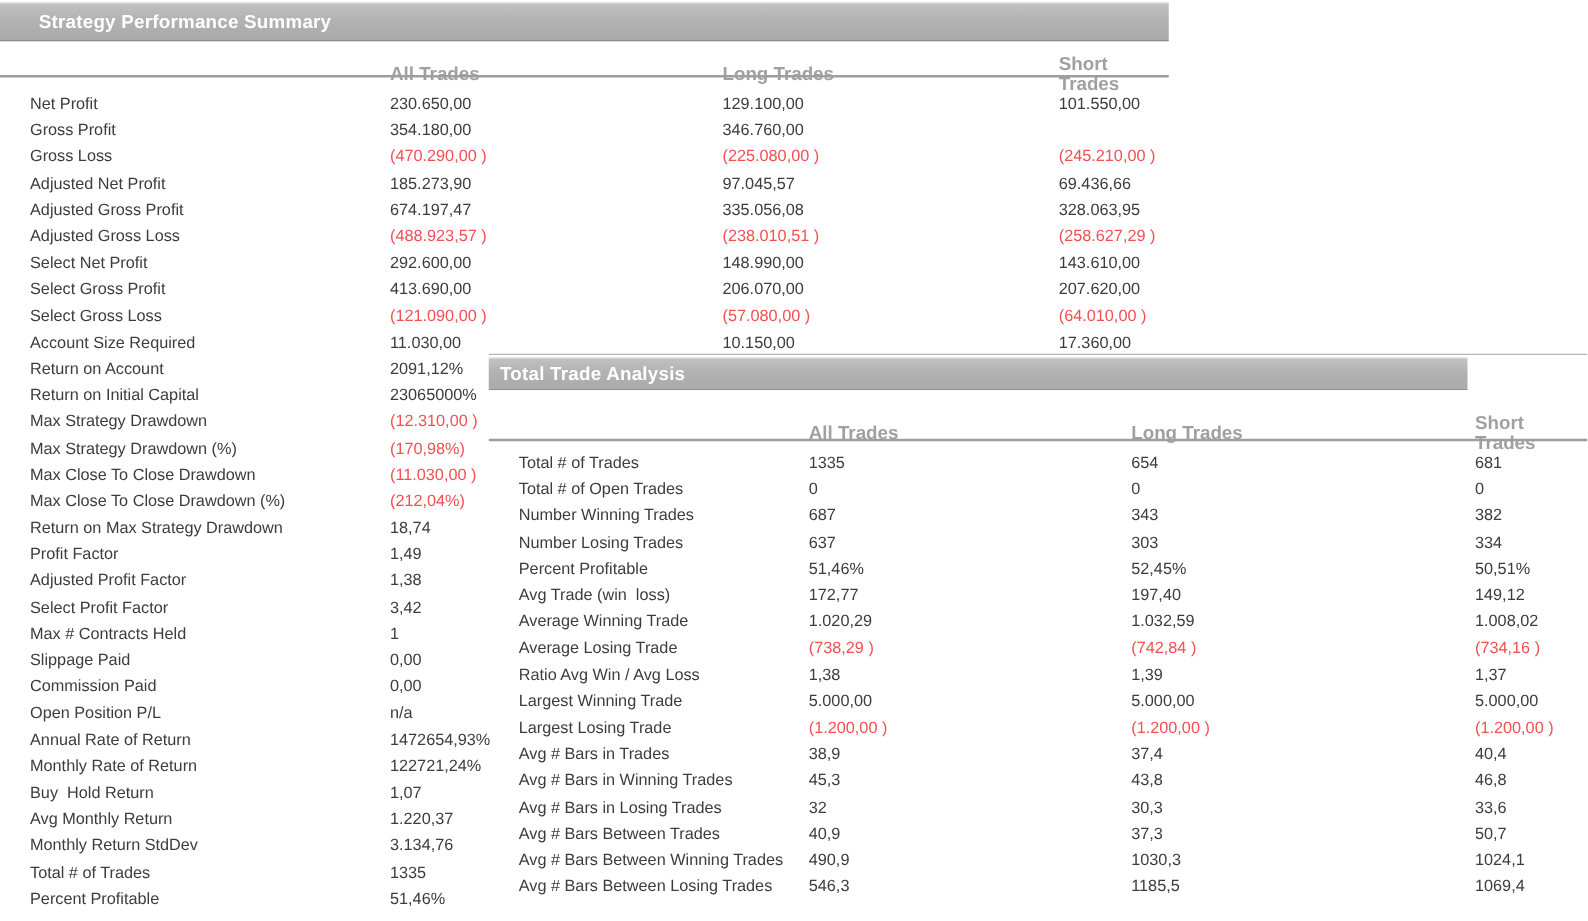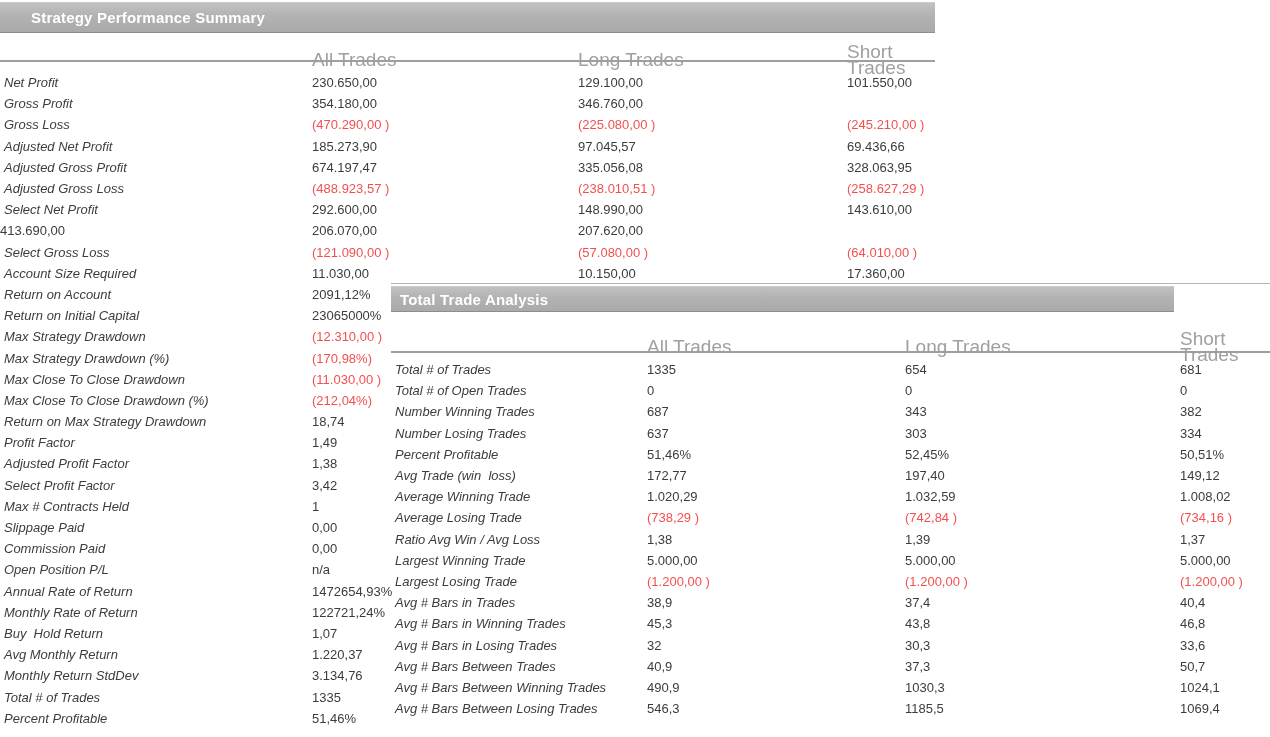--- a/index.html
+++ b/index.html
@@ -14,22 +14,22 @@
     color:#ffffff;font-weight:bold;font-size:15px;
     display:flex;align-items:center;padding-left:9px;
     letter-spacing:0.2px;
   }
   .topline{position:absolute;height:0;border-top:1px solid #b5b5b5;}
   .rule{position:absolute;height:0;border-top:2px solid #9e9e9e;}
   .grid-s1{display:grid;grid-template-columns:312px 266px 269px auto;width:935px;}
   .grid-s2{display:grid;grid-template-columns:256px 258px 275px auto;width:879px;}
   .row{height:21.2px;align-items:center;font-size:13px;}
   .row > div{white-space:pre;overflow:visible;}
-  .head{color:#a0a0a0;font-weight:normal;font-size:19px;}
-  .cell-label{padding-left:4px;font-style:italic;}
+  .head{color:#a0a0a0;font-weight:bold;font-size:15px;}
+  .cell-label{padding-left:24px;}
   .neg{color:#f25050;}
   .rows-block{position:absolute;}
   .headrow{position:absolute;height:16px;line-height:16px;align-items:center;}
 </style>
 </head>
 <body>
 
 <div class="bar" style="left:0;top:2px;width:935px;height:31px;padding-left:31px;">
   <span>Strategy Performance Summary</span>
 </div>
@@ -79,20 +79,21 @@
       <div class="cell-val neg">(238.010,51 )</div>
       <div class="cell-val neg">(258.627,29 )</div>
     </div>
     <div class="grid-s1 row">
       <div class="cell-label">Select Net Profit</div>
       <div class="cell-val">292.600,00</div>
       <div class="cell-val">148.990,00</div>
       <div class="cell-val">143.610,00</div>
     </div>
     <div class="grid-s1 row">
+      <div class="cell-label">Select Gross Profit</div>
       <div class="cell-val">413.690,00</div>
       <div class="cell-val">206.070,00</div>
       <div class="cell-val">207.620,00</div>
     </div>
     <div class="grid-s1 row">
       <div class="cell-label">Select Gross Loss</div>
       <div class="cell-val neg">(121.090,00 )</div>
       <div class="cell-val neg">(57.080,00 )</div>
       <div class="cell-val neg">(64.010,00 )</div>
     </div>

